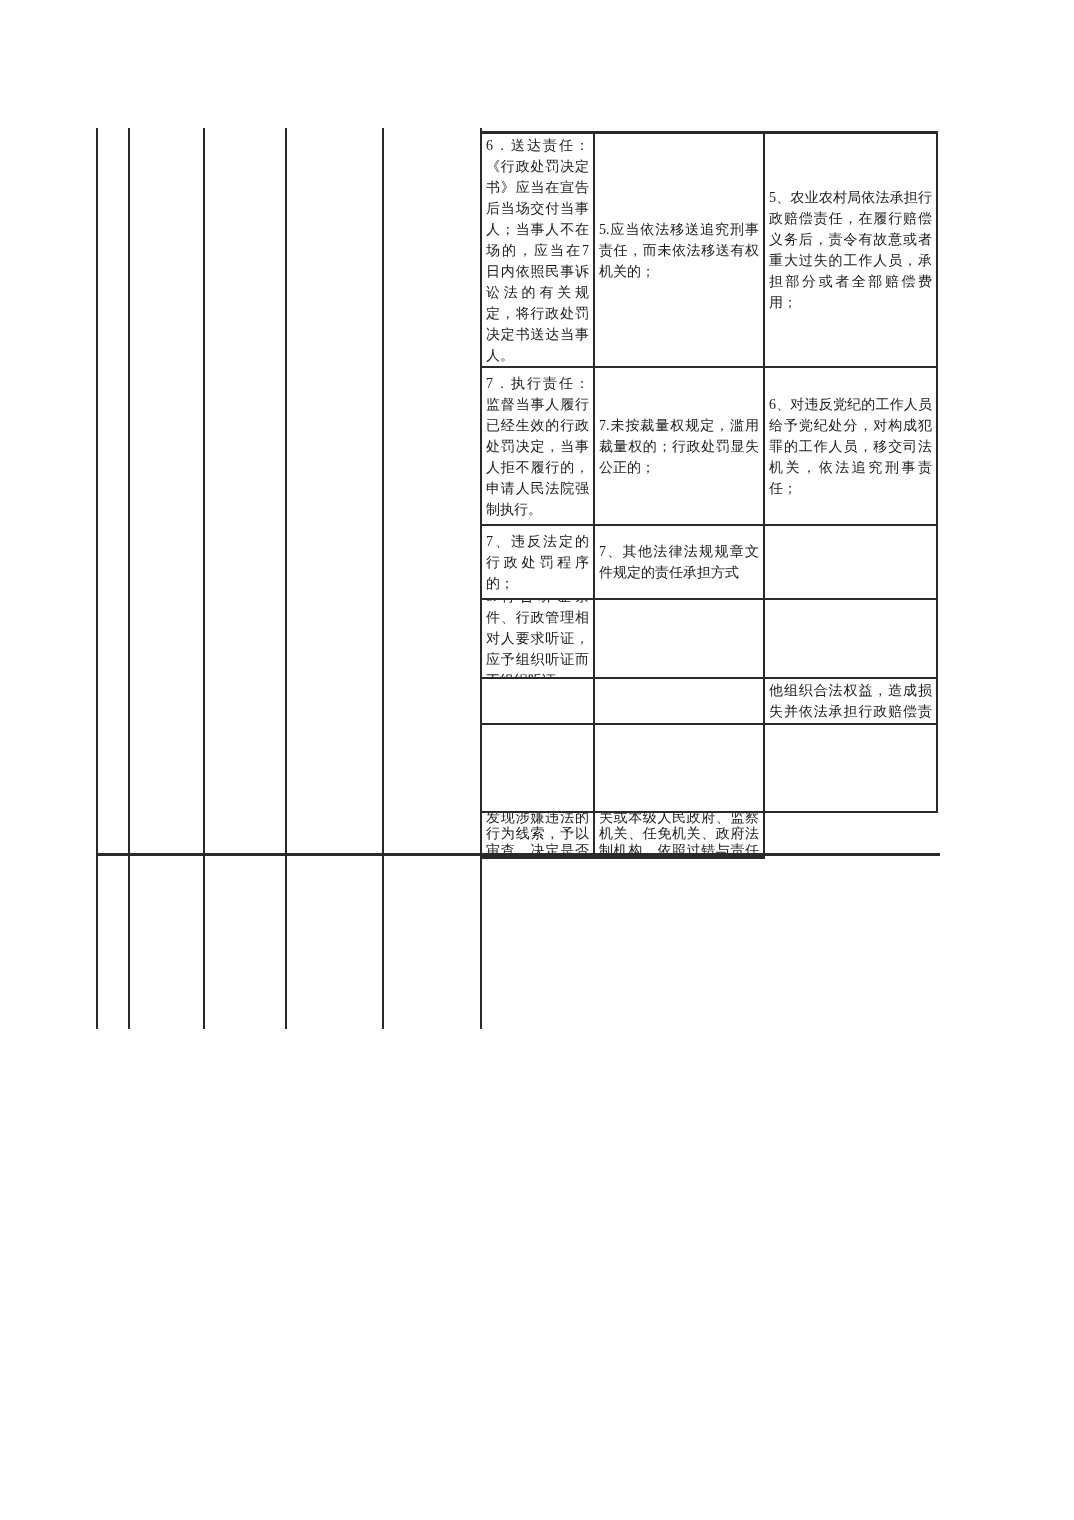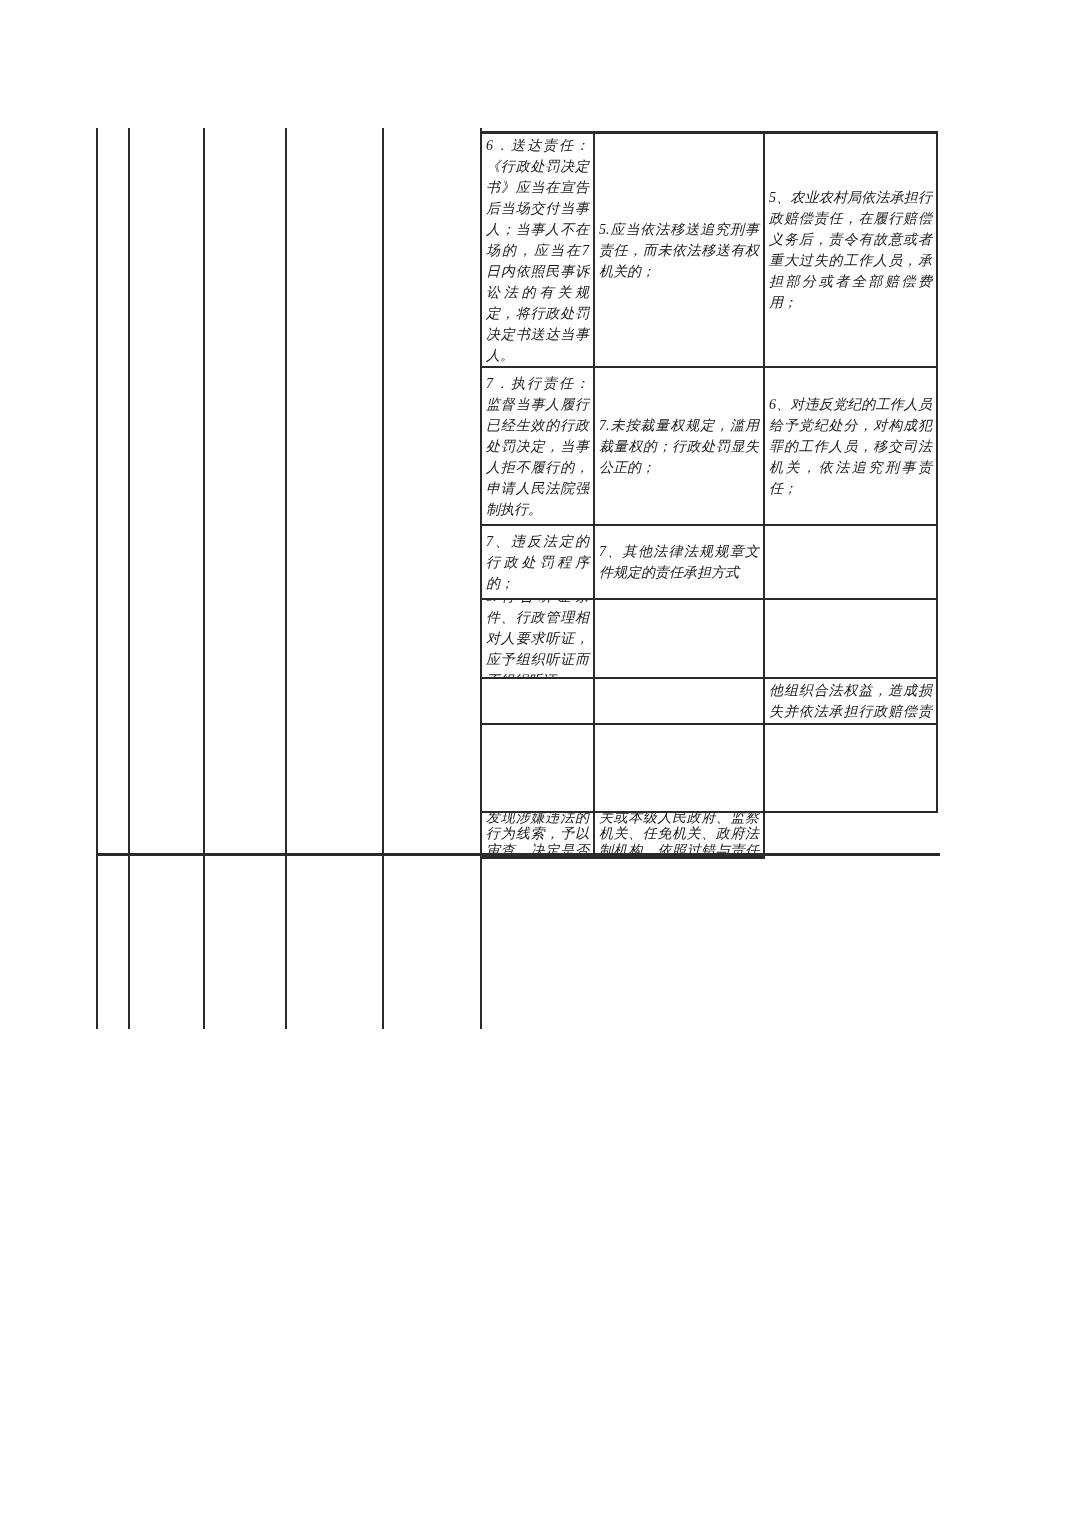--- a/index.html
+++ b/index.html
@@ -31,21 +31,20 @@
   
   .grid {
     position: absolute;
     left: 480px;
     top: 131px;
     display: grid;
     grid-template-columns: 113px 170px 173px;
     grid-template-rows: 234px 158px 74px 79px 46px 88px 46px 167px;
     border-top: 3px solid #2a2a2a;
     border-left: 2px solid #2a2a2a;
-    font-style: italic;
   }
 
   .cell {
     box-sizing: border-box;
     border-right: 2px solid #2a2a2a;
     border-bottom: 2px solid #2a2a2a;
     padding: 1px 4px;
     overflow: hidden;
     display: flex;
     flex-direction: column;

